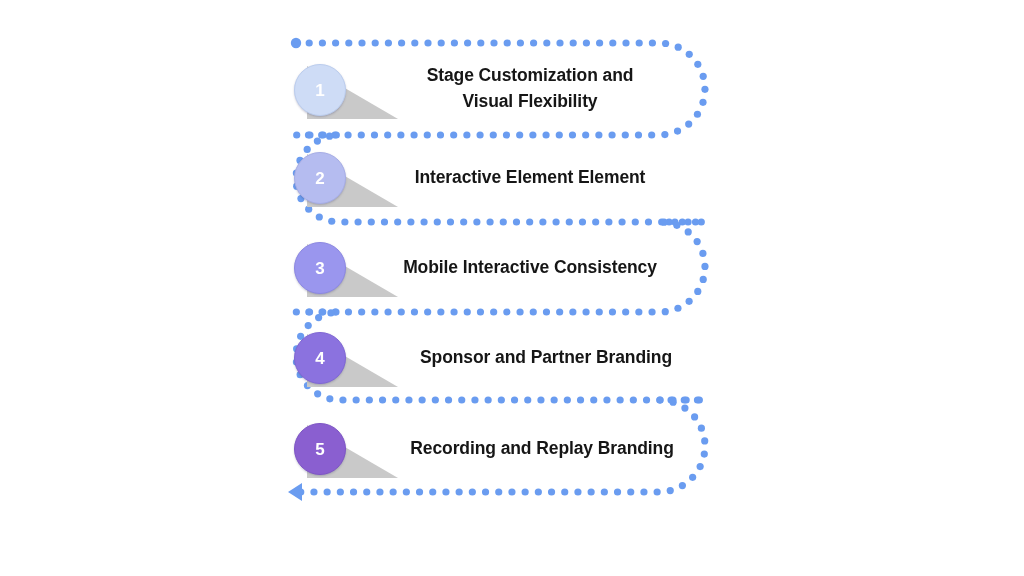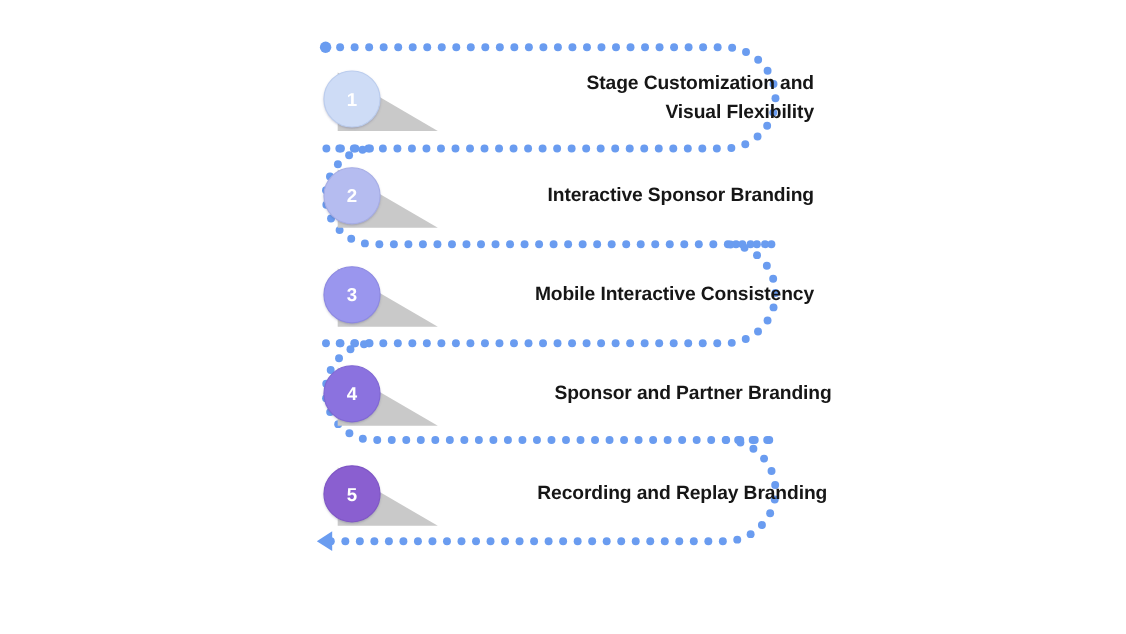--- a/index.html
+++ b/index.html
@@ -27,21 +27,21 @@
     font-size:17px;
     line-height:1;
     box-shadow:0 1px 2px rgba(70,70,110,0.28);
   }
   .label{
     position:absolute;
     color:#161616;
     font-weight:bold;
     font-size:17.5px;
     line-height:1.5;
-    text-align:right;
+    text-align:center;
     white-space:pre-line;
     letter-spacing:-0.1px;
   }
 </style>
 </head>
 <body>
 
 <div id="stage">
 
   <svg id="pathsvg" viewBox="0 0 1024 576" xmlns="http://www.w3.org/2000/svg">
@@ -293,21 +293,21 @@
         <span>1</span>
       </div>
       <div class="label" style="width: 420px; left: 320px; top: 62px;">Stage Customization and
 Visual Flexibility</div>
       <svg class="shadow" style="position: absolute; left: 0px; top: 0px; width: 1024px; height: 576px;">
         <polygon points="307,154 398,207 307,207" fill="#C9C9C9"></polygon>
       </svg>
       <div class="circle" style="left: 294px; top: 152px; background: rgb(181, 188, 240); border: 1px solid rgb(166, 173, 230);">
         <span>2</span>
       </div>
-      <div class="label" style="width: 420px; left: 320px; top: 164px;">Interactive Sponsor Branding</div>
+      <div class="label" style="width: 420px; left: 320px; top: 164px;">Interactive Element Element</div>
       <svg class="shadow" style="position: absolute; left: 0px; top: 0px; width: 1024px; height: 576px;">
         <polygon points="307,244 398,297 307,297" fill="#C9C9C9"></polygon>
       </svg>
       <div class="circle" style="left: 294px; top: 242px; background: rgb(154, 150, 238); border: 1px solid rgb(140, 136, 226);">
         <span>3</span>
       </div>
       <div class="label" style="width: 420px; left: 320px; top: 254px;">Mobile Interactive Consistency</div>
       <svg class="shadow" style="position: absolute; left: 0px; top: 0px; width: 1024px; height: 576px;">
         <polygon points="307,334 398,387 307,387" fill="#C9C9C9"></polygon>
       </svg>

